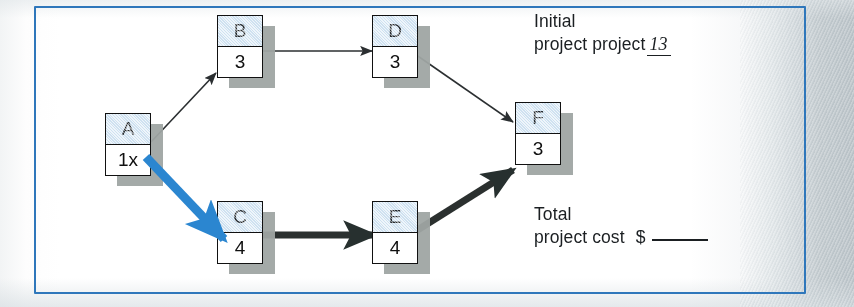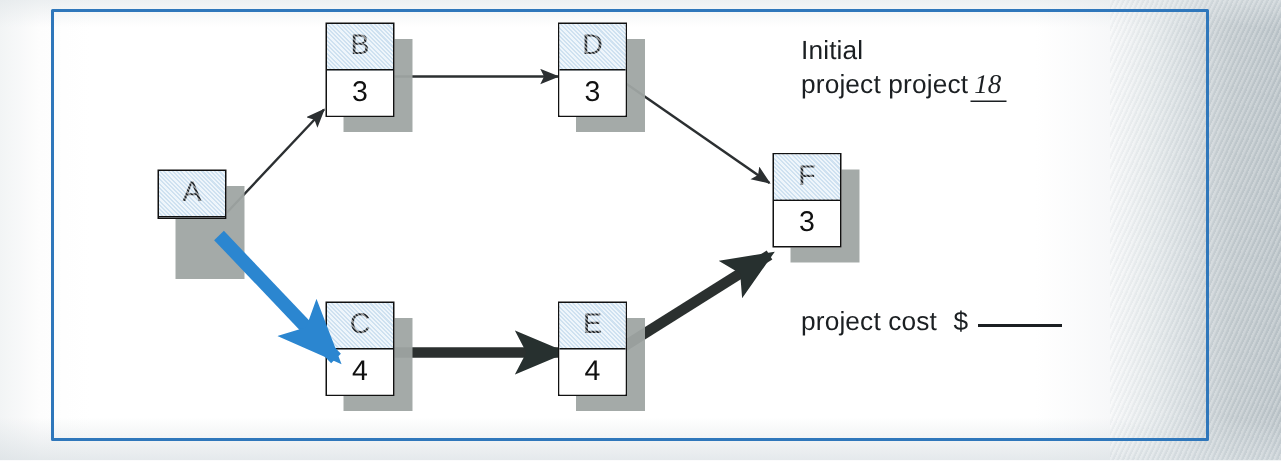--- a/index.html
+++ b/index.html
@@ -204,20 +204,21 @@
 
   <div class="node-shadow" style="left:117px; top:124px;"></div>
   <div class="node-shadow" style="left:229px; top:26px;"></div>
   <div class="node-shadow" style="left:384px; top:26px;"></div>
   <div class="node-shadow" style="left:527px; top:113px;"></div>
   <div class="node-shadow" style="left:229px; top:212px;"></div>
   <div class="node-shadow" style="left:384px; top:212px;"></div>
 
   <div class="node" style="left:105px; top:113px;">
     <div class="cell cell-top">A</div>
+    <div class="cell cell-bottom">1x</div>
   </div>
 
   <div class="node" style="left:217px; top:15px;">
     <div class="cell cell-top">B</div>
     <div class="cell cell-bottom">3</div>
   </div>
 
   <div class="node" style="left:372px; top:15px;">
     <div class="cell cell-top">D</div>
     <div class="cell cell-bottom">3</div>
@@ -238,27 +239,28 @@
     <div class="cell cell-bottom">4</div>
   </div>
 
   <svg class="arrows arrows-over" viewBox="0 0 854 307">
 
     <g>
       <path d="M146,157 L224,239" stroke="#2b86d0" stroke-width="9" fill="none" stroke-linecap="butt" marker-end="url(#head-blue)"></path>
     </g>
   </svg>
 
-  <div class="note" style="left:534px; top:22px;">
+  <div class="note" style="left:534px; top:10px;">
     <div>Initial</div>
     <div>
-      <span>project project</span><span class="hand">18</span>
+      <span>project project</span><span class="hand">13</span>
     </div>
   </div>
 
   <div class="note" style="left:534px; top:203px;">
+    <div>Total</div>
     <div>
       <span>project cost</span>
       <span style="margin-left:6px;">$</span><span class="blank"></span>
     </div>
   </div>
 
 </div>
 
 </body></html>

